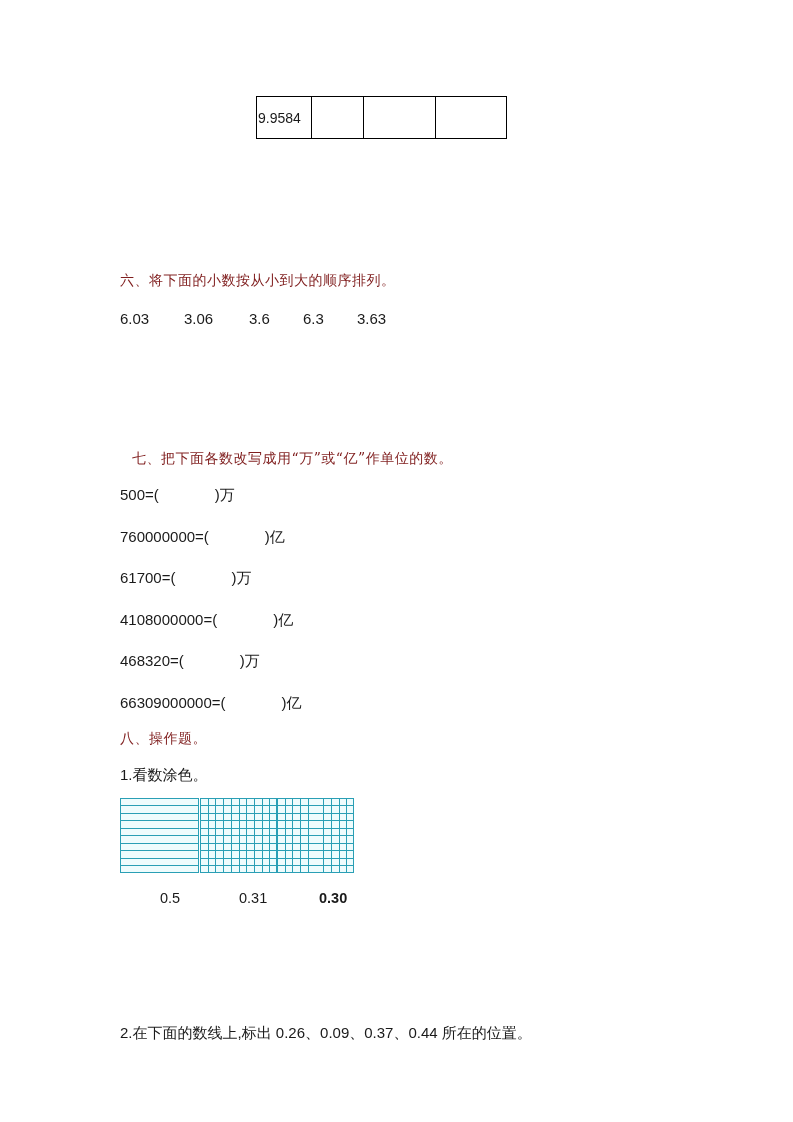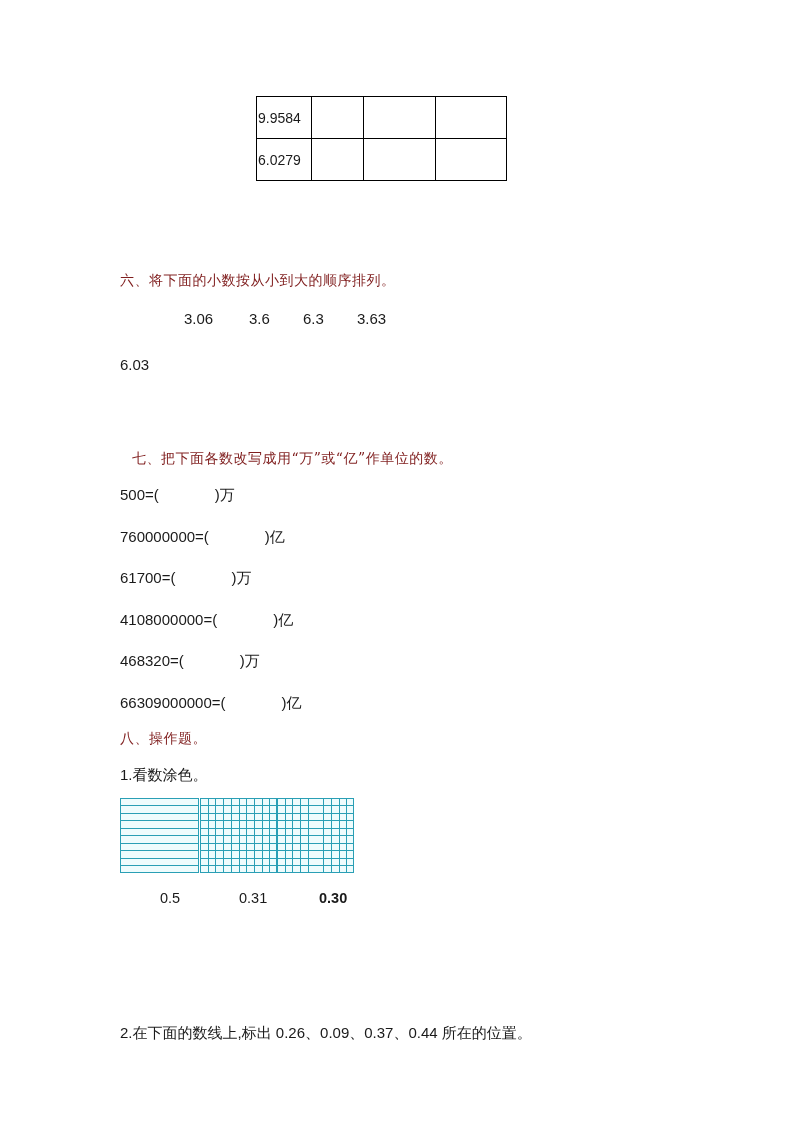--- a/index.html
+++ b/index.html
@@ -31,32 +31,26 @@
 <body>
 
 <table class="num-table">
   <tbody>
       <tr>
     <td class="c0">9.9584</td>
     <td class="c1"></td>
     <td class="c2"></td>
     <td class="c3"></td>
   </tr>
-  <tr>
-    <td class="c0">6.0279</td>
-    <td class="c1"></td>
-    <td class="c2"></td>
-    <td class="c3"></td>
-  </tr>
 </tbody>
   </table>
 
 <div class="abs heading" style="left:120px; top:272px;">六、将下面的小数按从小到大的顺序排列。</div>
 <div class="abs line decimals" style="left:120px; top:310px;">
-  <span style="position:absolute; left:0;margin-top:46px;">6.03</span>
+  <span style="position:absolute; left:0;">6.03</span>
   <span style="position:absolute; left:64px;">3.06</span>
   <span style="position:absolute; left:129px;">3.6</span>
   <span style="position:absolute; left:183px;">6.3</span>
   <span style="position:absolute; left:237px; white-space:nowrap;">3.63</span>
 </div>
 
 <div class="abs heading" style="left:120px; top:450px;margin-left:12px;">七、把下面各数改写成用“万”或“亿”作单位的数。</div>
 
 <div class="abs line" style="left:120px; top:486px;">
   <span>500=(</span><span style="display:inline-block;width:56px;"></span><span>)万</span>

